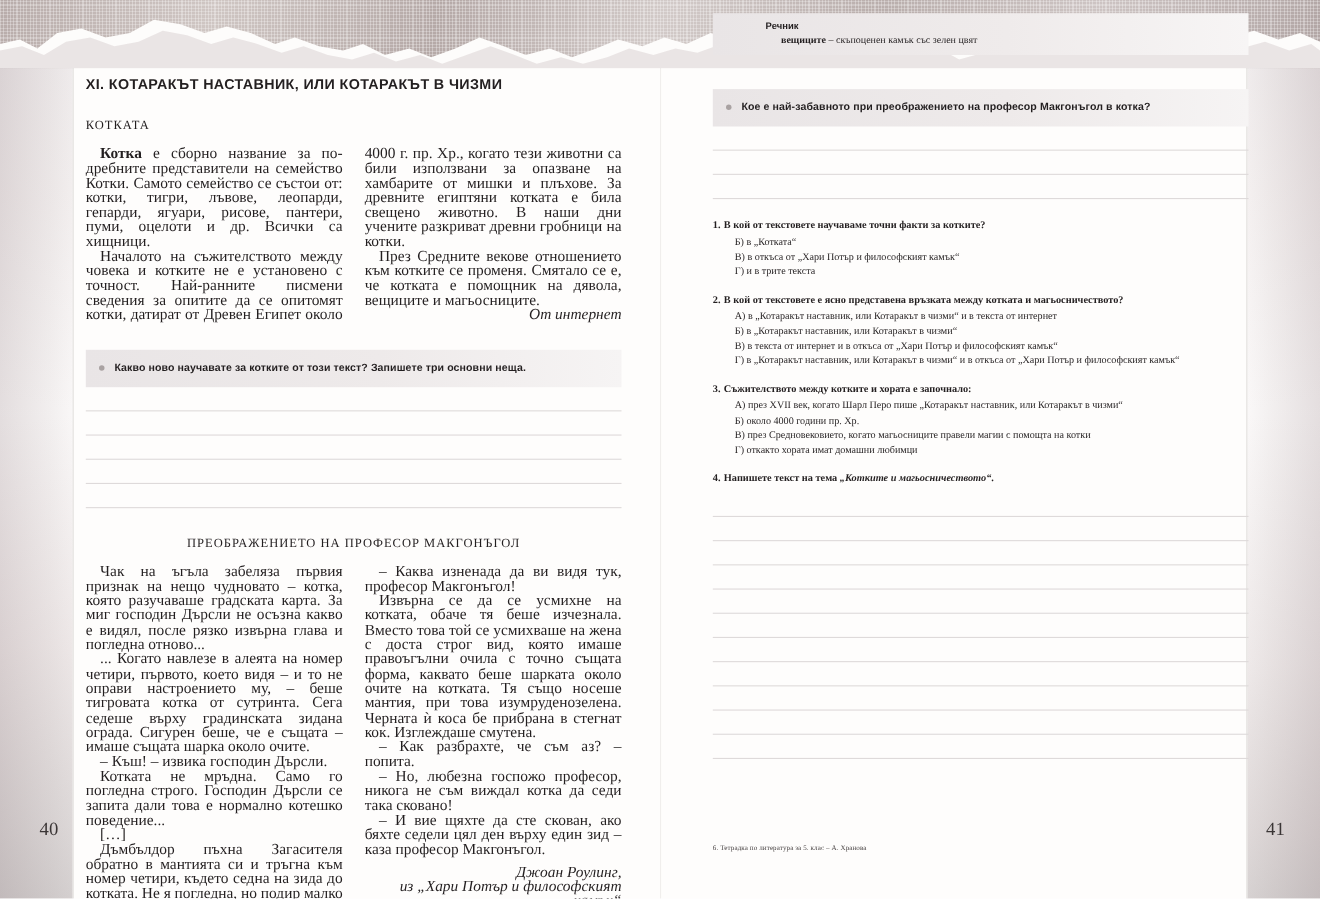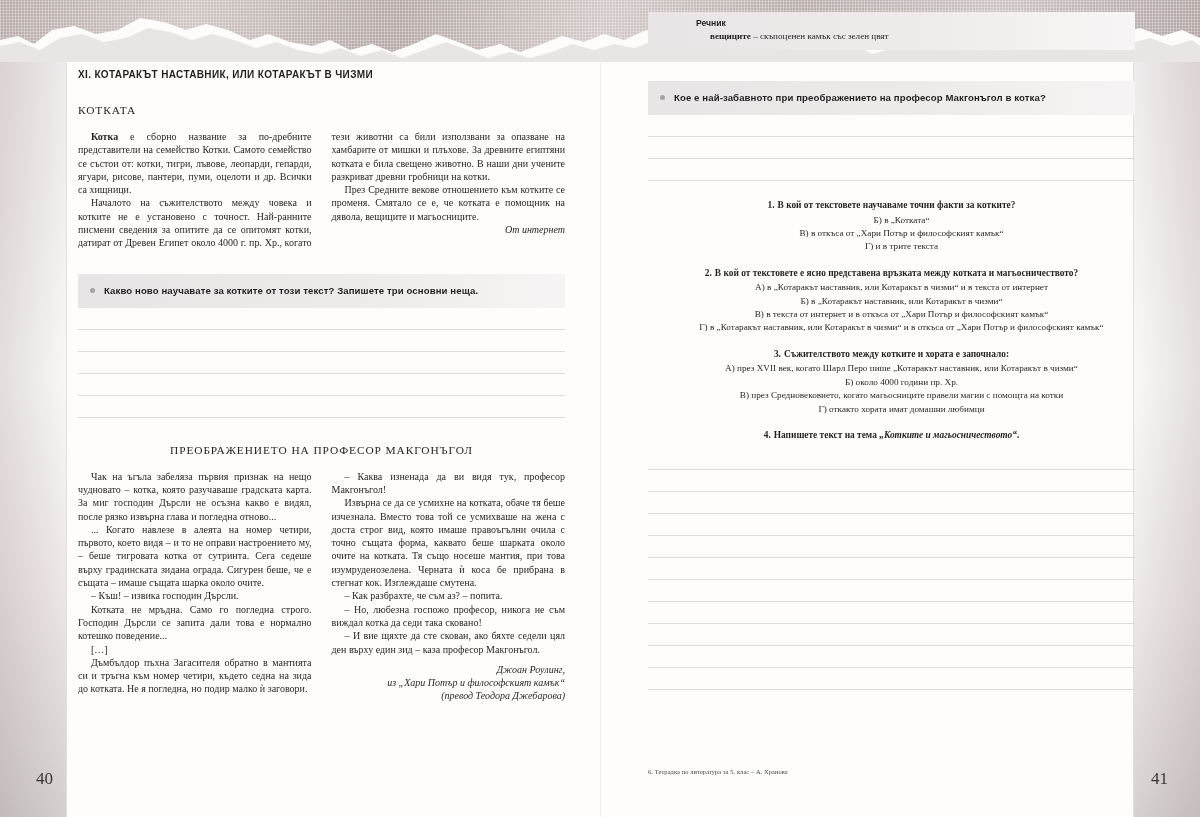--- a/index.html
+++ b/index.html
@@ -102,41 +102,41 @@
   
   .content {
     position: absolute;
     top: 60px;
   }
   .content.left  { left: 78px;  width: 487px; }
   .content.right { left: 648px; width: 487px; }
 
   h1.chapter-title {
     font-family: "Liberation Sans", sans-serif;
-    font-size: 10px;
+    font-size: 13px;
     font-weight: bold;
     letter-spacing: .35px;
     margin: 9px 0 24px 0;
     color: #231f20;
   }
 
   h2.text-title {
     font-size: 11.4px;
     font-weight: normal;
     letter-spacing: .9px;
     margin: 0 0 14px 0;
     text-align: left;
     color: #231f20;
   }
   h2.text-title.centered { text-align: center; }
 
   .two-col {
     column-count: 2;
     column-gap: 20px;
-    font-size: 10px;
+    font-size: 14px;
     line-height: 13.3px;
     text-align: justify;
     hyphens: auto;
   }
   .two-col p {
     margin: 0;
     text-indent: 13px;
   }
   .two-col p b { font-weight: bold; }
   .attrib {
@@ -196,42 +196,42 @@
 
   
   .rules { margin: 0; }
   .rule-line {
     height: 21px;
     border-bottom: 1px solid #dedada;
   }
   .rule-line:last-child { border-bottom: 1px solid #dedada; }
 
   
-  .exercise { margin-bottom: 13px; text-align: center; }
+  .exercise { margin-bottom: 13px; }
   .ex-stem {
     font-family: "Liberation Serif", serif;
     font-size: 9.4px;
     font-weight: bold;
     line-height: 13.5px;
     margin: 0 0 1px 0;
   }
   .ex-stem .num { margin-right: 3px; }
   .ex-stem em { font-style: italic; }
   .ex-options { margin: 0; padding: 0; list-style: none; }
   .ex-options li {
     font-size: 9.2px;
     line-height: 13.4px;
     padding-left: 22px;
     text-indent: -2px;
   }
 
   
   .page-number {
     position: absolute;
-    bottom: 28px;
+    bottom: 53px;
     font-size: 17px;
     color: #3a3535;
     font-family: "Liberation Serif", serif;
   }
   .page-number.left  { left: 36px; }
   .page-number.right { right: 32px; }
 
   .footer-note {
     position: absolute;
     left: 648px;

